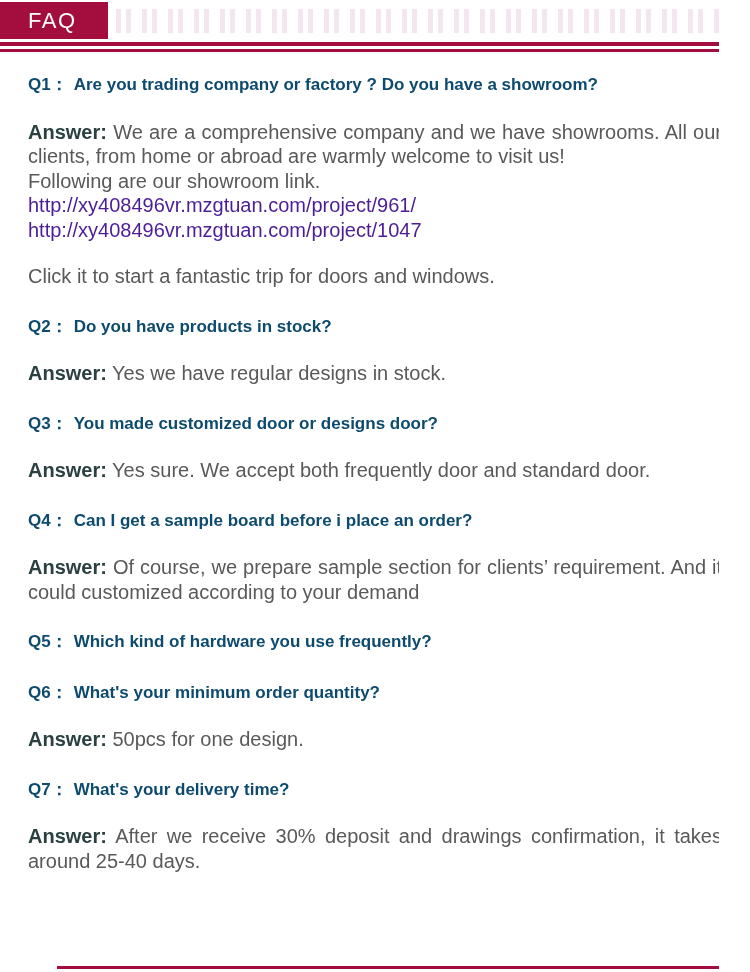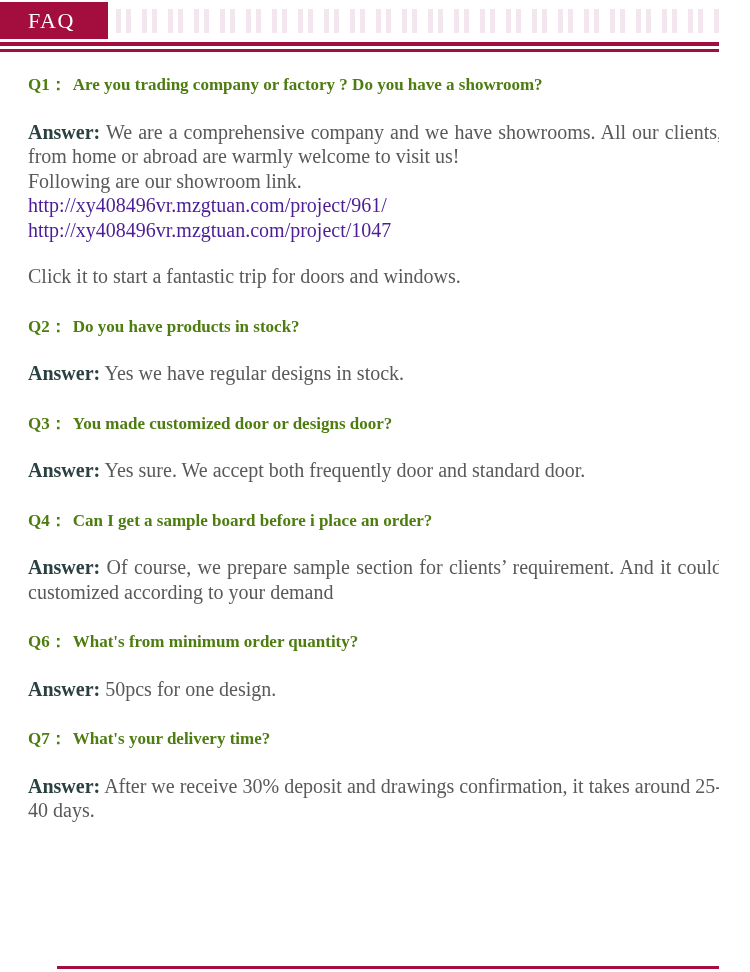--- a/index.html
+++ b/index.html
@@ -1,38 +1,38 @@
 <!DOCTYPE html>
 <html><head>
 <meta charset="utf-8">
 <style>
   html,body { margin:0; padding:0; background:#ffffff; }
   .page {
     position:relative; width:719px; height:972px; background:#ffffff;
-    font-family:Liberation Serif, serif; overflow:hidden;
+    font-family:Liberation Sans, sans-serif; overflow:hidden;
   }
   
   .faq-box {
     position:absolute; top:2px; left:0; width:108px; height:37px;
     background:#a40e3e; color:#ffffff; font-size:22px; line-height:37px;
     padding-left:28px; box-sizing:border-box; letter-spacing:1.5px;
   }
   .stripes {
     position:absolute; top:9px; left:116px; right:0; height:24px;
     background:repeating-linear-gradient(90deg,
       #f4e6ee 0px, #f4e6ee 5px, #ffffff 5px, #ffffff 10px,
       #f4e6ee 10px, #f4e6ee 15px, #ffffff 15px, #ffffff 26px);
   }
   .rule1 { position:absolute; top:42px; left:0; width:100%; height:4px; background:#a40e3e; }
   .rule2 { position:absolute; top:49px; left:0; width:100%; height:3px; background:#a40e3e; }
   .bottom-rule { position:absolute; top:966px; left:57px; right:0; height:3px; background:#a40e3e; }
   
   .content { position:absolute; top:0; left:28px; width:694px; padding-top:73px; }
   .q {
-    color:#4d7c0f; font-weight:bold; font-size:17px; line-height:24.5px;
+    color:#0c4a6e; font-weight:bold; font-size:17px; line-height:24.5px;
     margin:26px 0 22px 0;
   }
   .sec:first-of-type .q { margin-top:0; }
   .qid { margin-right:6px; }
   .a {
     color:#58595b; font-size:20px; line-height:24.5px; margin:0;
     text-align:justify;
   }
   .a .lbl { color:#2b4141; font-weight:bold; }
   .outro { margin-top:22px; }
@@ -82,24 +82,25 @@
 
     <div class="sec">
       <h3 class="q"><span class="qid">Q4：</span><span>Can I get a sample board before i place an order?</span></h3>
       <p class="a">
         <span class="lbl">Answer:</span>
         <span>Of course, we prepare sample section for clients’ requirement. And it could customized according to your demand</span>
       </p>
     </div>
 
     <div class="sec">
+      <h3 class="q"><span class="qid">Q5：</span><span>Which kind of hardware you use frequently?</span></h3>
     </div>
 
     <div class="sec">
-      <h3 class="q"><span class="qid">Q6：</span><span>What's from minimum order quantity?</span></h3>
+      <h3 class="q"><span class="qid">Q6：</span><span>What's your minimum order quantity?</span></h3>
       <p class="a">
         <span class="lbl">Answer:</span>
         <span>50pcs for one design.</span>
       </p>
     </div>
 
     <div class="sec">
       <h3 class="q"><span class="qid">Q7：</span><span>What's your delivery time?</span></h3>
       <p class="a">
         <span class="lbl">Answer:</span>

